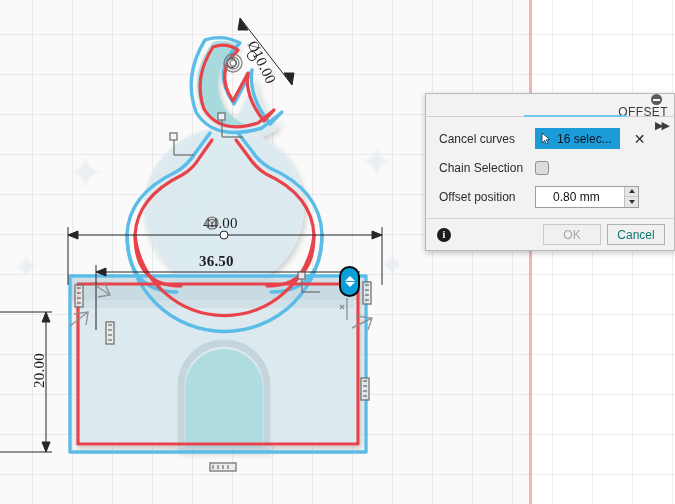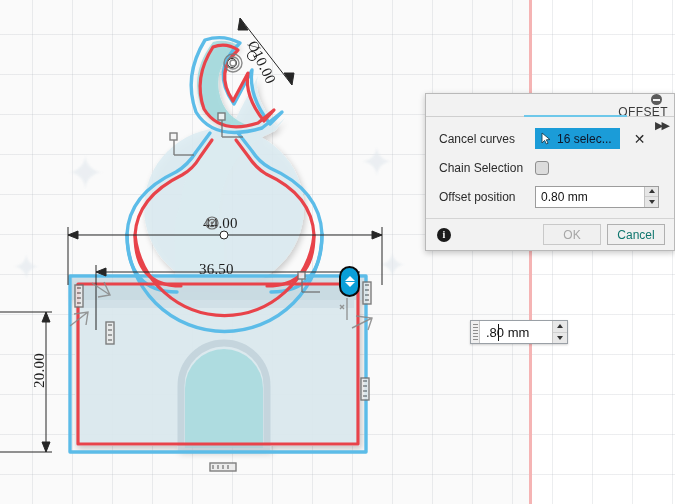--- a/index.html
+++ b/index.html
@@ -59,21 +59,21 @@
   
   .dim-text {
     position: absolute;
     font-family: "Liberation Serif", serif;
     font-size: 15px;
     color: #1d1d1d;
     white-space: nowrap;
     letter-spacing: .2px;
   }
   #dim-44 { left: 203px; top: 215px; }
-  #dim-3650 { left: 199px; top: 261px; }
+  #dim-3650 { left: 199px; top: 253px; font-weight: bold; }
   #dim-20 {
     left: 22px; top: 362px;
     transform: rotate(-90deg);
     transform-origin: center center;
   }
   #dim-d10 {
     left: 259px; top: 38px;
     transform: rotate(64deg);
     transform-origin: left top;
   }
@@ -258,21 +258,22 @@
     border: 1px solid #8f8f8f;
     border-radius: 3px;
     cursor: pointer;
   }
 
   #offset-field-wrap {
     display: flex; align-items: stretch;
     height: 22px;
     border: 1px solid #9c9c9c;
     background: #fff;
-    width: 124px;
+    width: 104px;
+    padding-left: 12px;
   }
   #offset-value {
     flex: 1;
     display: flex; align-items: center;
     padding-left: 5px;
     font-size: 12px; color: #111;
   }
   #offset-spin {
     width: 14px;
     border-left: 1px solid #c2c2c2;
@@ -525,35 +526,20 @@
       <circle cx="7" cy="7" r="6" fill="none" stroke="#6f6f6f" stroke-width="1.2"></circle>
       <circle cx="7" cy="7" r="3.6" fill="none" stroke="#6f6f6f" stroke-width="1.2"></circle>
       <circle cx="7" cy="7" r="1.4" fill="#6f6f6f"></circle>
     </svg>
 
     <div id="flip-handle">
       <span class="ar up"></span>
       <span class="ar dn"></span>
     </div>
 
-    <div id="float-input">
-      <div id="float-grip"></div>
-      <div id="float-value-wrap">
-        <span id="float-value">.80 mm</span>
-        <span id="float-caret"></span>
-      </div>
-      <div id="float-spin">
-        <div>
-            <span class="tri-up"></span>
-          </div>
-        <div>
-            <span class="tri-dn"></span>
-          </div>
-      </div>
-    </div>
   </div>
 
   <div id="offset-dialog">
 
     <div id="dlg-header">
       <span id="dlg-grip"></span>
       <span id="dlg-collapse"></span>
       <span id="dlg-title">OFFSET</span>
       <span id="dlg-expand">▶▶</span>
       <span id="dlg-accent"></span>

